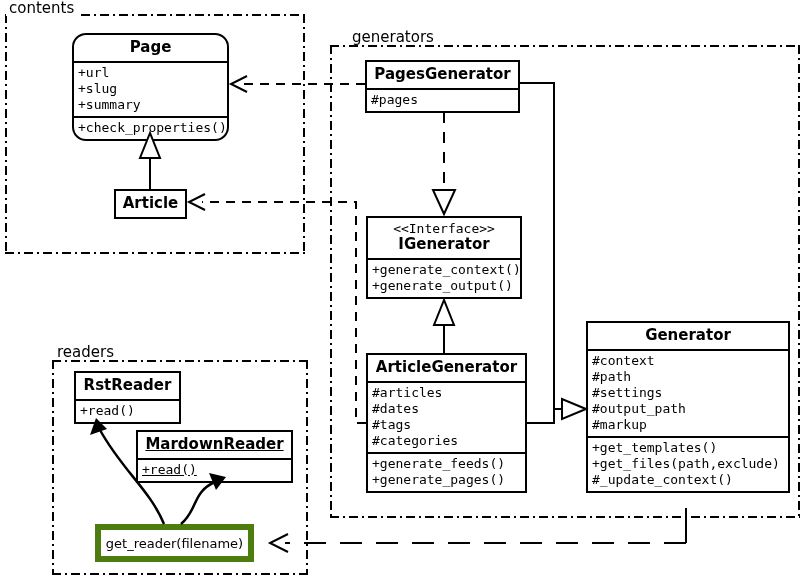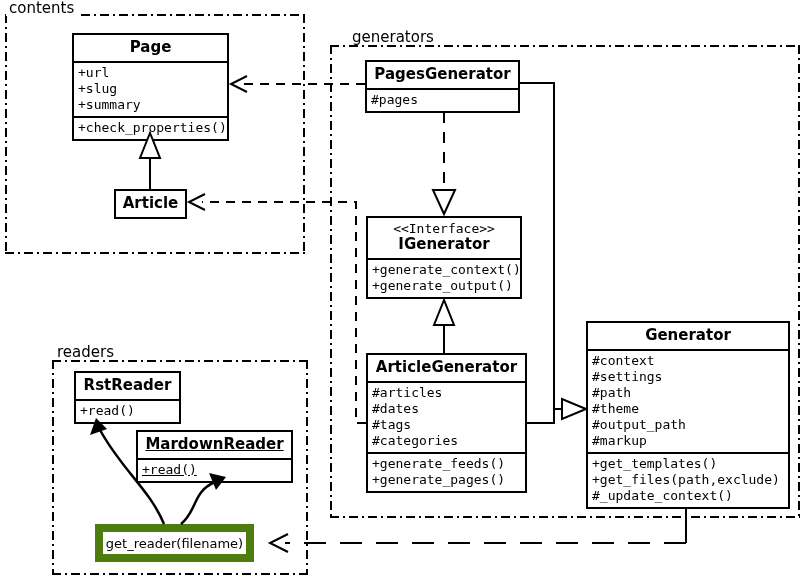--- a/index.html
+++ b/index.html
@@ -74,21 +74,21 @@
   }
   .cls-sec div {
     font-family: "DejaVu Sans Mono", monospace;
     font-size: 13px;
     line-height: 16px;
     color: #000;
     white-space: nowrap;
   }
   .plain-box {
     position: absolute;
-    border: 8px solid #4d7c0f;
+    border: 6px solid #4d7c0f;
     background: #fff;
     box-sizing: border-box;
     display: flex;
     align-items: center;
     justify-content: center;
     font-size: 13px;
     color: #000;
   }
 
   
@@ -107,21 +107,21 @@
 
   <div class="pkg pkg-dashdot" style="left:5px; top:14px; width:300px; height:240px;"></div>
   <div class="pkg-label" style="left:6px; top:0px;">contents</div>
 
   <div class="pkg pkg-dashdot" style="left:330px; top:45px; width:470px; height:473px;"></div>
   <div class="pkg-label" style="left:332px; top:29px;margin-left:17px;">generators</div>
 
   <div class="pkg pkg-dashdot" style="left:52px; top:360px; width:256px; height:215px;"></div>
   <div class="pkg-label" style="left:54px; top:344px;">readers</div>
 
-  <div class="cls" style="left:72px; top:33px; width:157px;">
+  <div class="cls" style="left:72px; top:33px; width:157px;border-radius:14px;">
     <div class="cls-name">Page</div>
     <div class="cls-sec">
       <div>+url</div>
       <div>+slug</div>
       <div>+summary</div>
     </div>
     <div class="cls-sec">
       <div>+check_properties()</div>
     </div>
   </div>
@@ -157,23 +157,22 @@
     <div class="cls-sec">
       <div>+generate_feeds()</div>
       <div>+generate_pages()</div>
     </div>
   </div>
 
   <div class="cls" style="left:586px; top:321px; width:204px;">
     <div class="cls-name">Generator</div>
     <div class="cls-sec">
       <div>#context</div>
+      <div>#path</div>
       <div>#settings</div>
-      <div>#path</div>
-      <div>#theme</div>
       <div>#output_path</div>
       <div>#markup</div>
     </div>
     <div class="cls-sec">
       <div>+get_templates()</div>
       <div>+get_files(path,exclude)</div>
       <div>#_update_context()</div>
     </div>
   </div>
 

